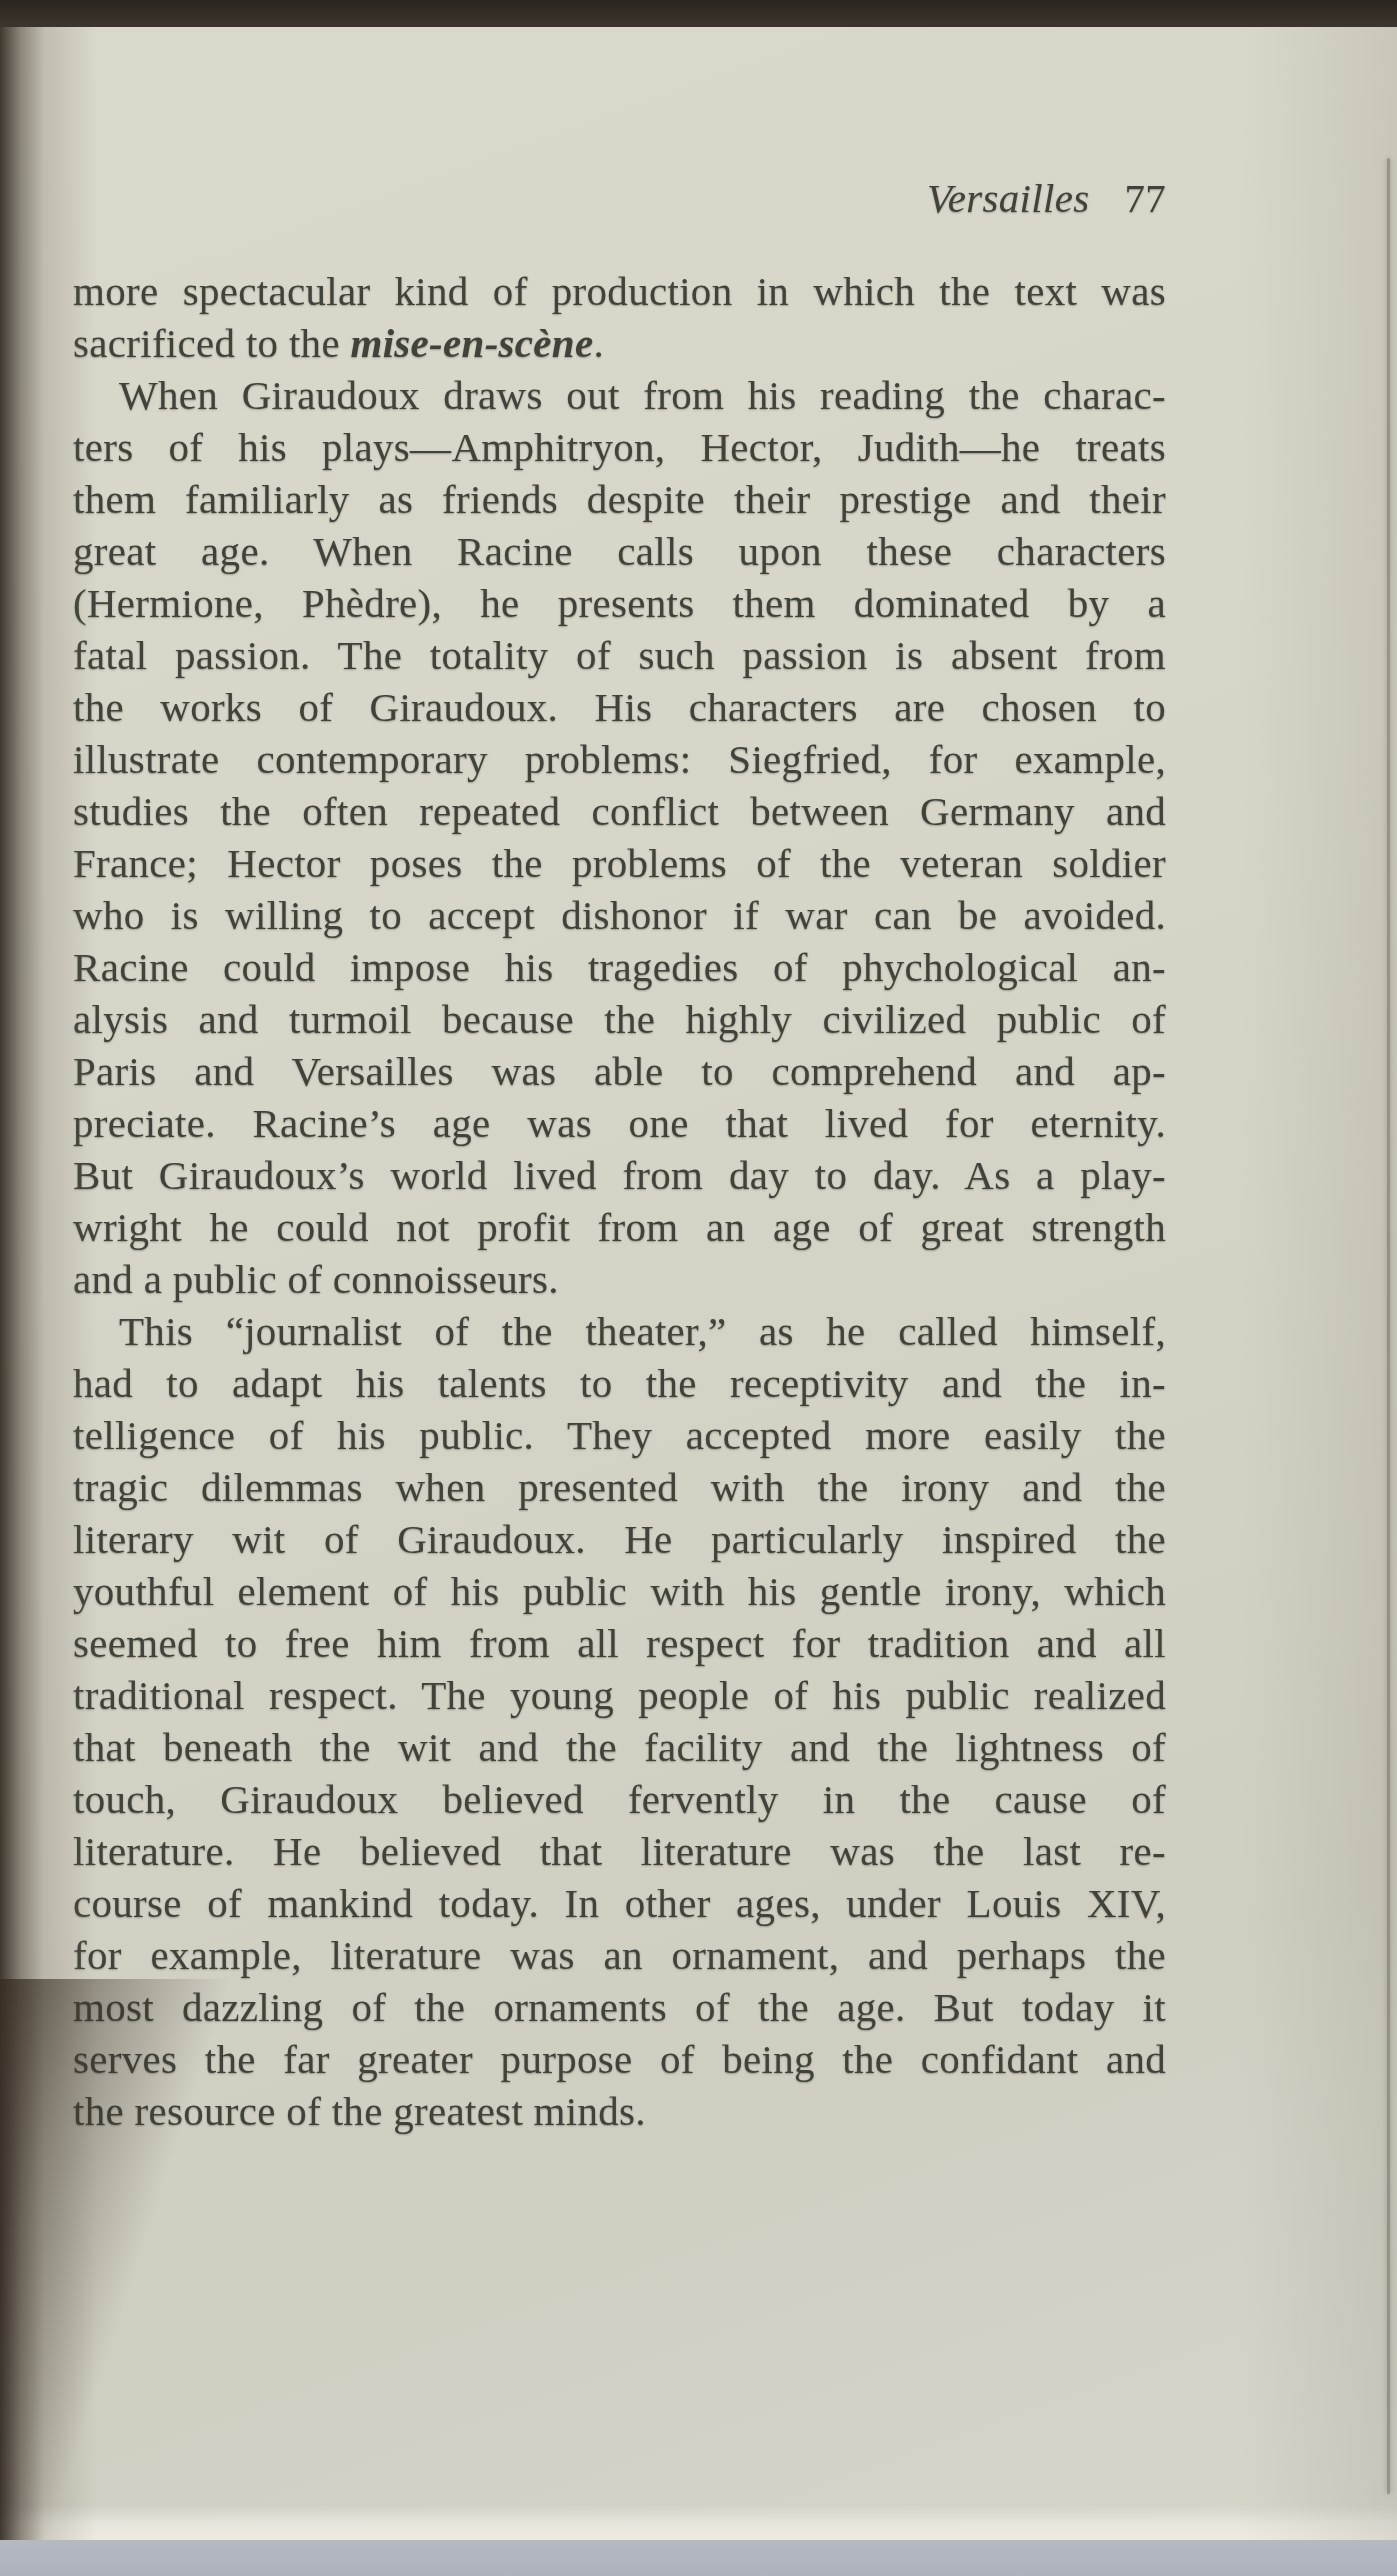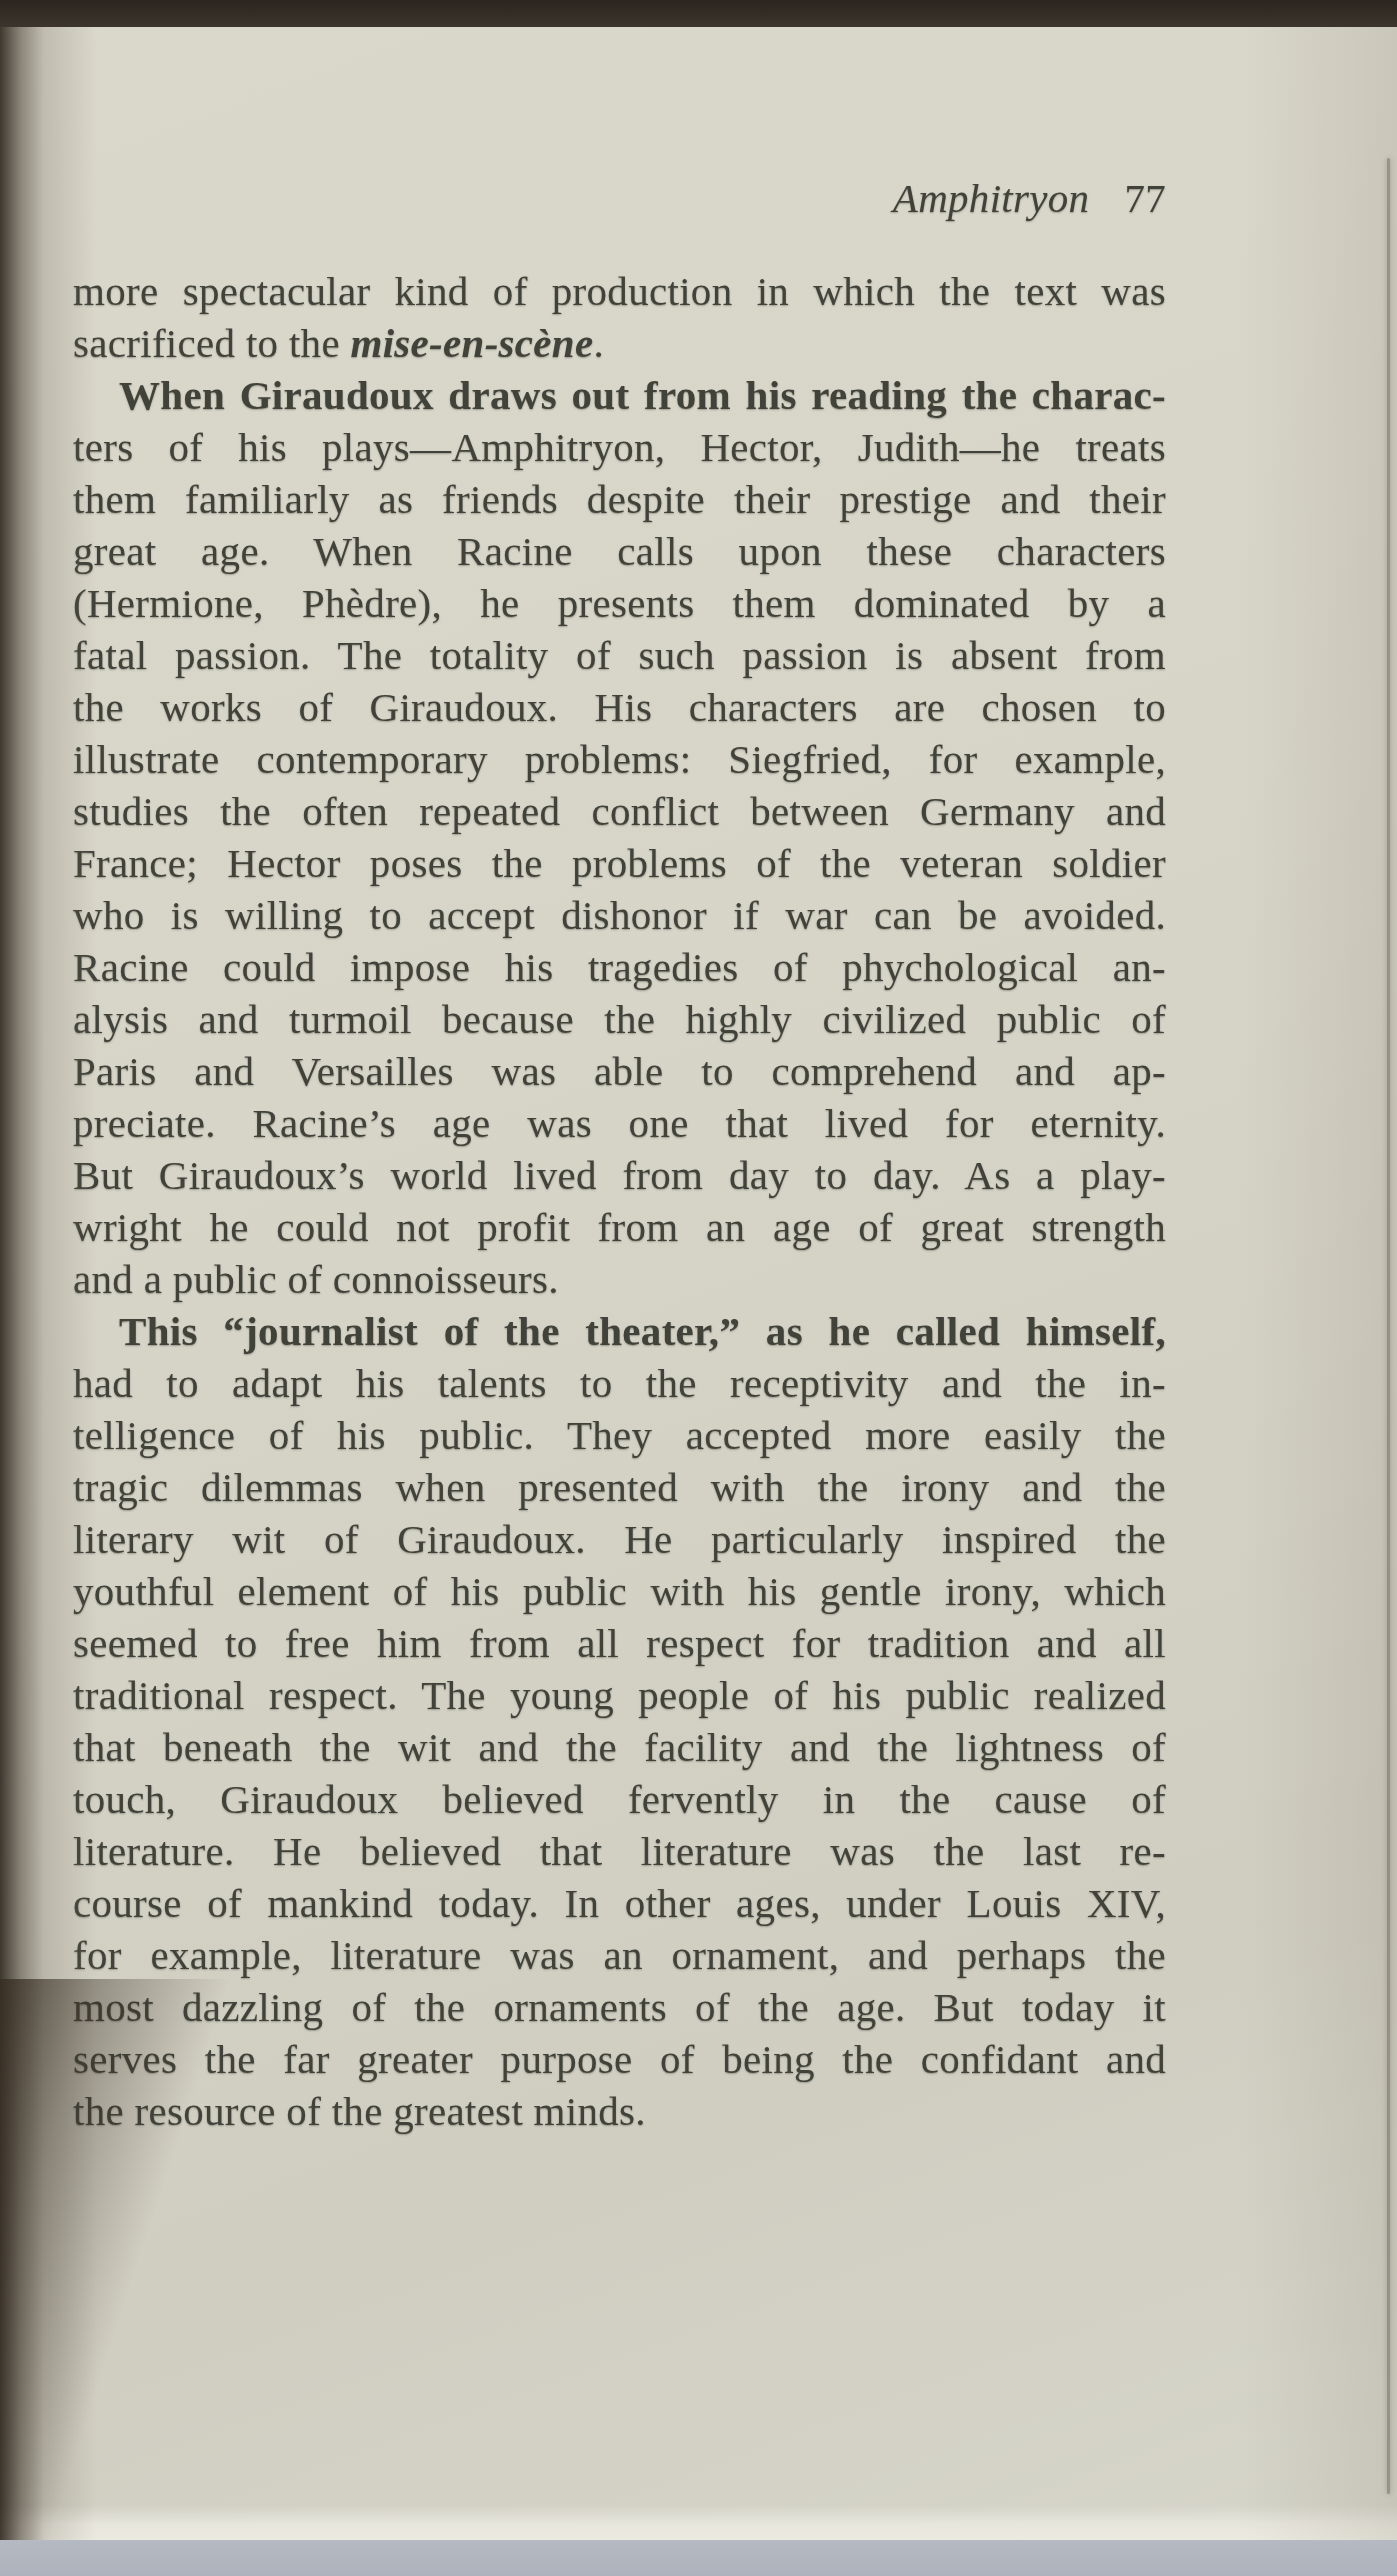--- a/index.html
+++ b/index.html
@@ -56,36 +56,36 @@
     font-size:41px; line-height:52px; letter-spacing:0.3px;
     text-shadow:0 0.5px 1.7px rgba(65,67,58,0.42);
   }
   .running-head {
     text-align:right;
     margin-bottom:41px;
   }
   .running-head .title { font-style:italic; margin-right:35px; }
   .line { white-space:normal; }
   .line.just { text-align:justify; text-align-last:justify; }
-  .line.indent { text-indent:46px;font-weight:bold; }
+  .line.indent { text-indent:46px; }
   .it { font-style:italic;font-weight:bold; }
 </style>
 </head>
 <body>
 
 <div class="top-strip"></div>
 
 <div class="page">
   <div class="page-bottom-edge"></div>
   <div class="right-shade"></div>
   <div class="right-line"></div>
 
   <div class="text-block">
     <div class="running-head">
-      <span class="title">Amphitryon</span><span>77</span>
+      <span class="title">Versailles</span><span>77</span>
     </div>
     <div>
         <div class="line just"><span>more spectacular kind of production in which the text was</span></div>
         <div class="line"><span>sacrificed to the </span><span class="it">mise-en-scène</span><span>.</span></div>
         <div class="line indent just"><span>When Giraudoux draws out from his reading the charac-</span></div>
         <div class="line just"><span>ters of his plays—Amphitryon, Hector, Judith—he treats</span></div>
         <div class="line just"><span>them familiarly as friends despite their prestige and their</span></div>
         <div class="line just"><span>great age. When Racine calls upon these characters</span></div>
         <div class="line just"><span>(Hermione, Phèdre), he presents them dominated by a</span></div>
         <div class="line just"><span>fatal passion. The totality of such passion is absent from</span></div>

